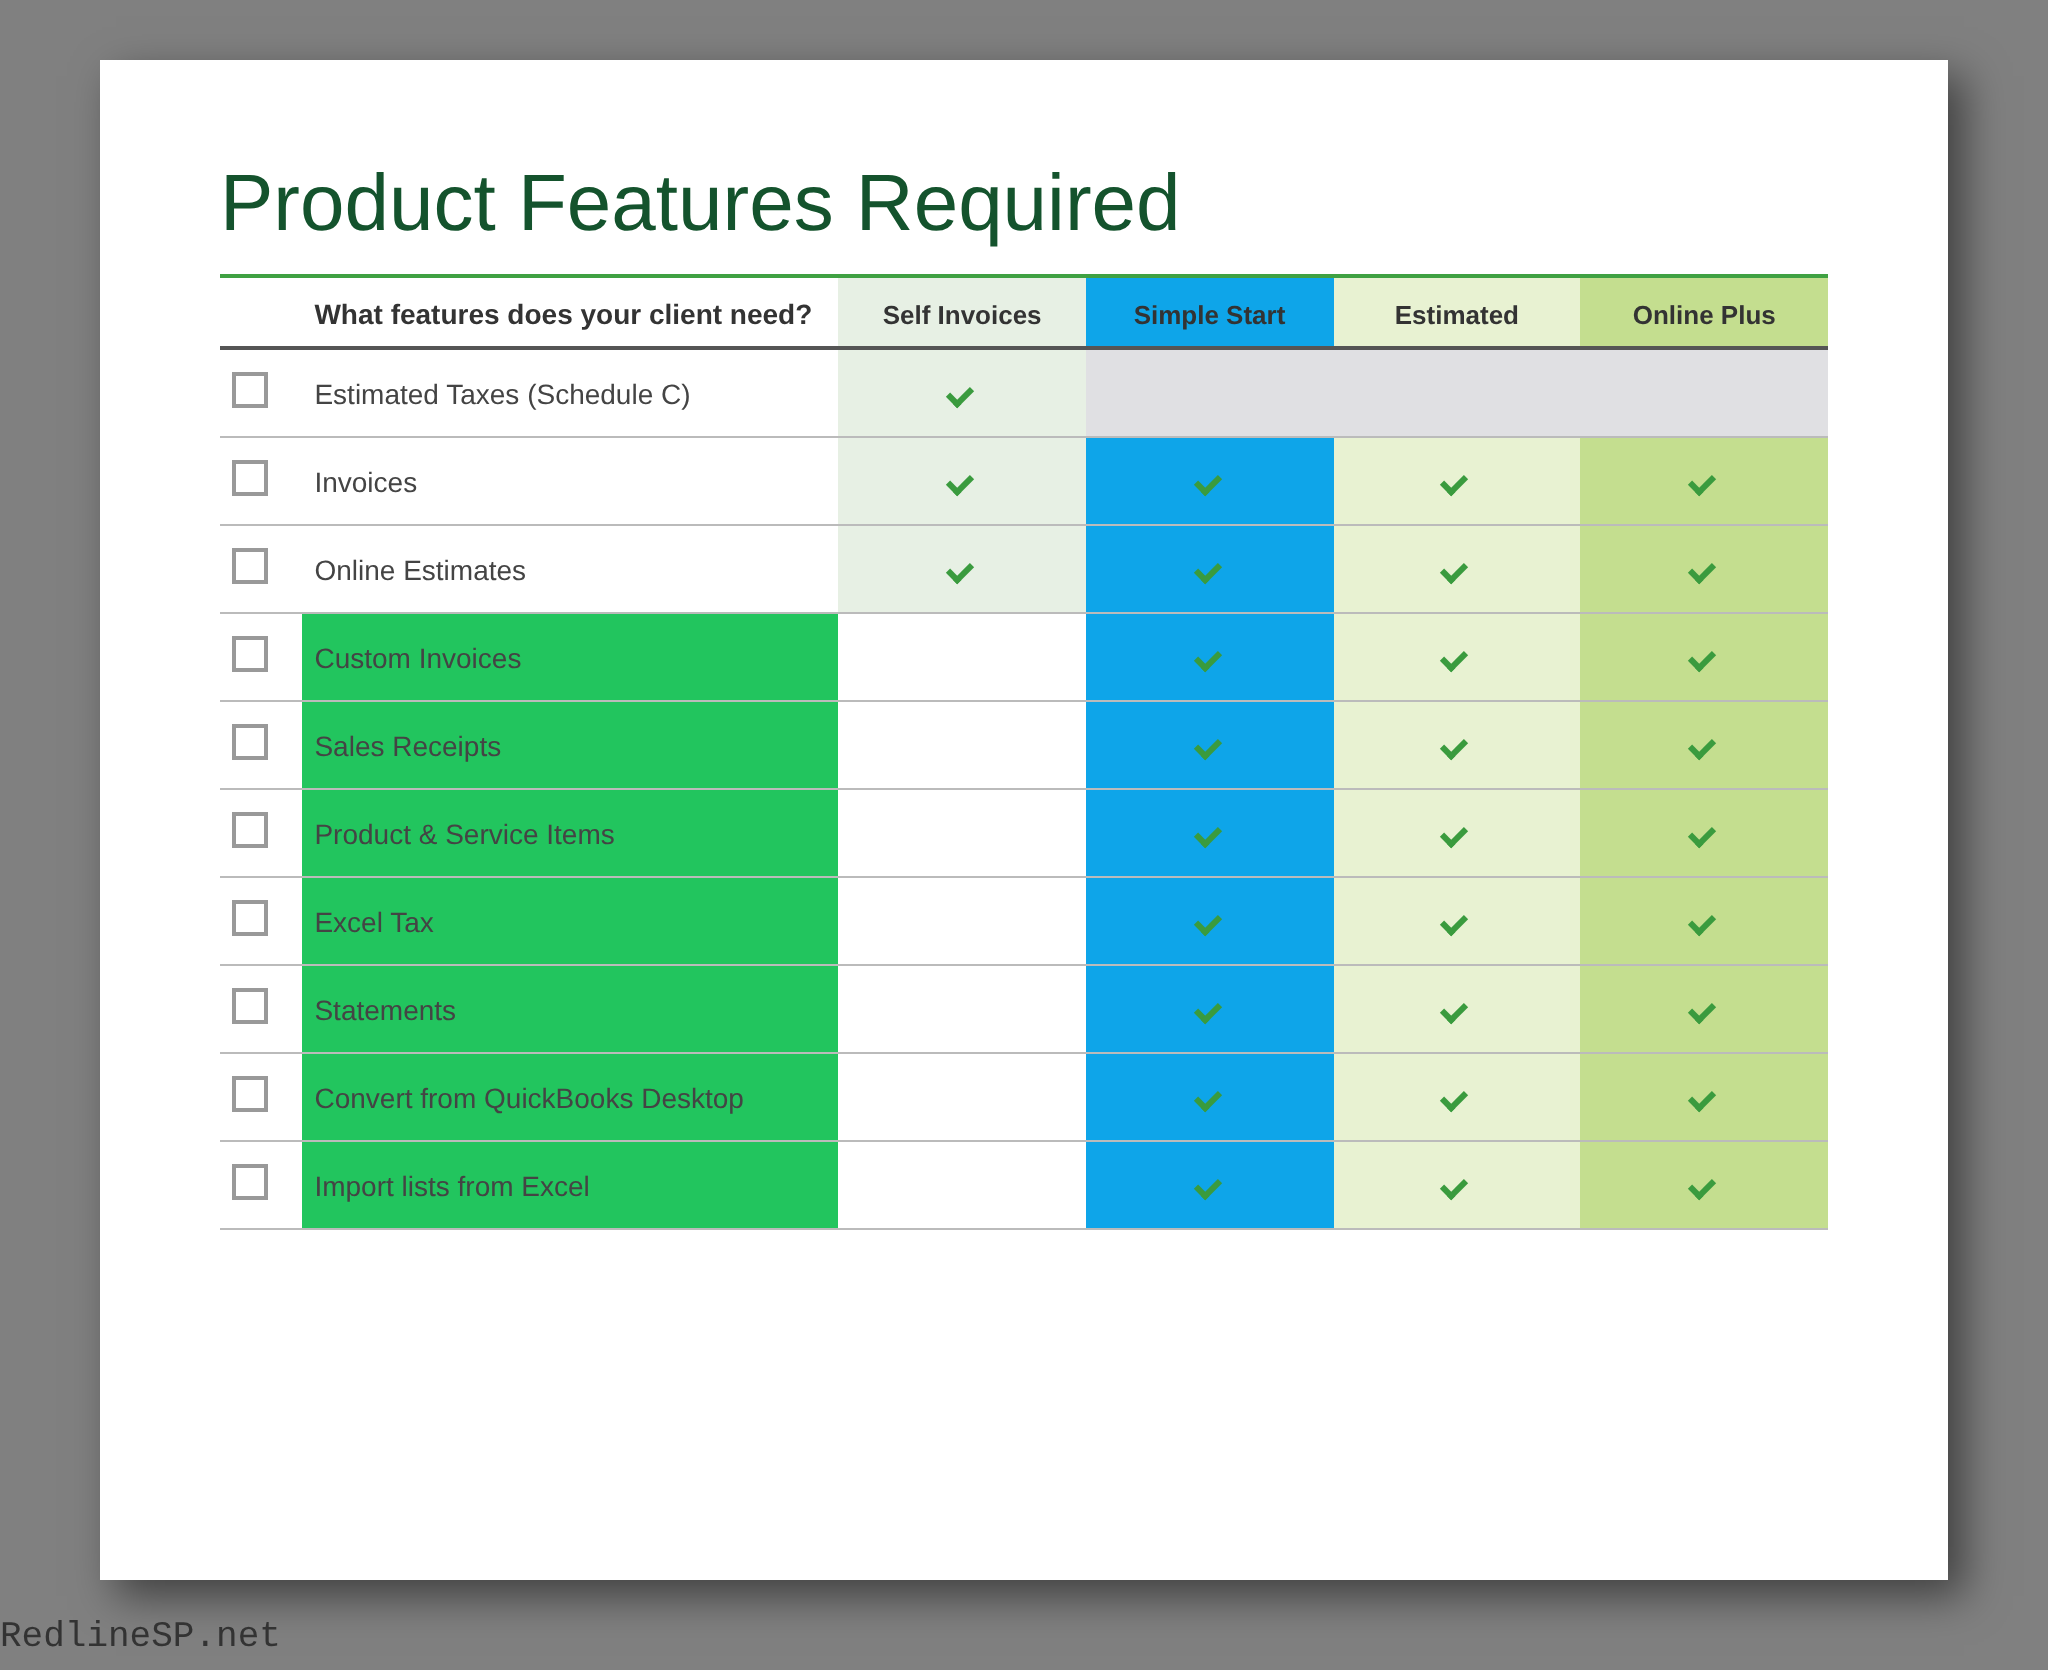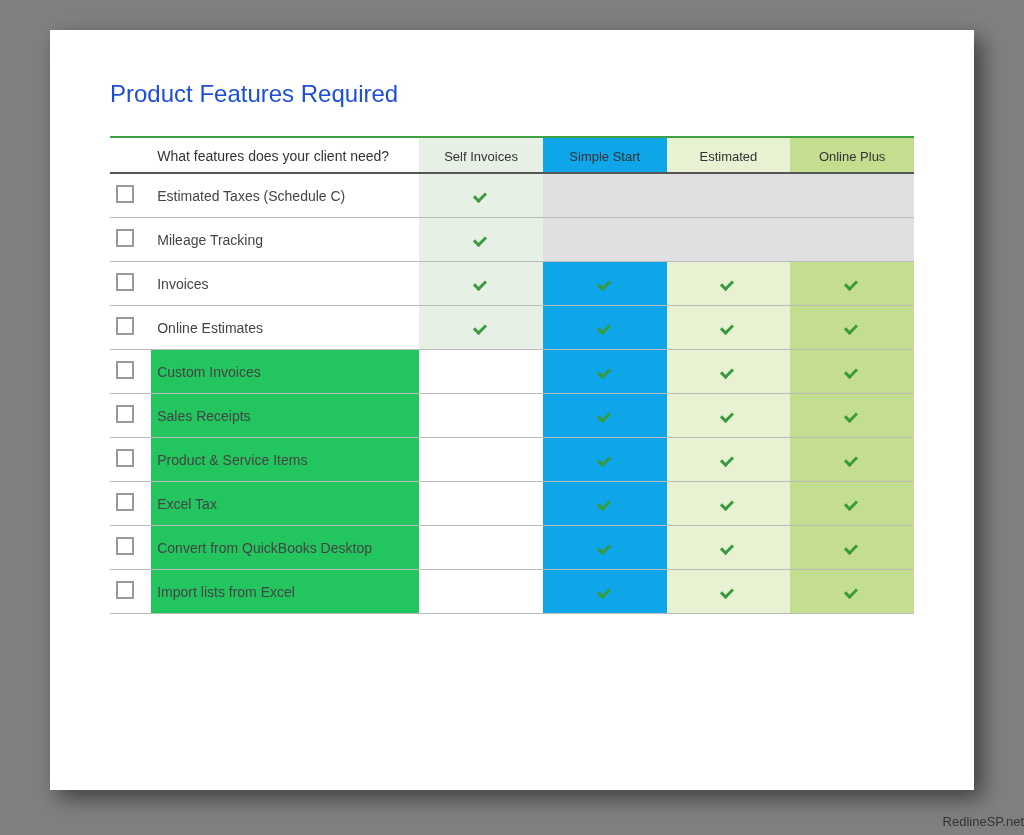--- a/index.html
+++ b/index.html
@@ -14,38 +14,38 @@
     position: absolute;
     top: 30px;
     left: 50px;
     width: 924px;
     height: 760px;
     background: #ffffff;
     box-shadow: 8px 8px 20px rgba(0,0,0,0.5);
     padding: 50px 60px 30px 60px;
   }
   .title {
-    color: #1d4ed8;
-    font-size: 24px;
+    color: #14532d;
+    font-size: 40px;
     font-weight: 500;
-    margin-bottom: 28px;
+    margin-bottom: 12px;
   }
   .divider {
     height: 2px;
     background: #3fa142;
     margin-bottom: 0;
   }
   .table {
     width: 100%;
     border-collapse: collapse;
   }
   .header-row th {
     text-align: left;
     font-size: 14px;
-    font-weight: 400;
+    font-weight: 700;
     color: #333;
     padding: 10px 6px 8px 6px;
     border-bottom: 2px solid #555;
   }
   .header-row th.col-plan {
     text-align: center;
     font-size: 13px;
   }
   .col-checkbox { width: 40px; }
   .col-feature { width: 260px; }
@@ -94,24 +94,24 @@
   .bg-simple { background: #0ea5e9; }
   .bg-essential { background: #e8f2d2; }
   .bg-plus { background: #c4de8f; }
   .bg-feat-light { background: #22c55e; margin-top: 40px; }
   .bg-gray { background: #e0e0e3; }
   .watermark {
     position: absolute;
     bottom: 6px;
     left: 0;
     width: 100%;
-    text-align: right;
-    font-size: 13px;
+    text-align: left;
+    font-size: 18px;
     color: #333;
-    font-family: Liberation Sans, sans-serif;
+    font-family: Liberation Mono, monospace;
   }
 </style>
 </head>
 <body>
 
 <div class="page-container">
   <h1 class="title">Product Features Required</h1>
   <div class="divider"></div>
 
   <table class="table">
@@ -129,28 +129,20 @@
         <tr>
           <td class="col-checkbox"><span class="checkbox"></span></td>
           <td class="feature-name"><span>Estimated Taxes (Schedule C)</span></td>
           <td class="cell-plan col-plan bg-self"><span class="check-icon"></span></td>
           <td class="cell-plan col-plan bg-gray"></td>
           <td class="cell-plan col-plan bg-gray"></td>
           <td class="cell-plan col-plan bg-gray"></td>
         </tr>
         <tr>
           <td class="col-checkbox"><span class="checkbox"></span></td>
-          <td class="feature-name"><span>Mileage Tracking</span></td>
-          <td class="cell-plan col-plan bg-self"><span class="check-icon"></span></td>
-          <td class="cell-plan col-plan bg-gray"></td>
-          <td class="cell-plan col-plan bg-gray"></td>
-          <td class="cell-plan col-plan bg-gray"></td>
-        </tr>
-        <tr>
-          <td class="col-checkbox"><span class="checkbox"></span></td>
           <td class="feature-name"><span>Invoices</span></td>
           <td class="cell-plan col-plan bg-self"><span class="check-icon"></span></td>
           <td class="cell-plan col-plan bg-simple"><span class="check-icon"></span></td>
           <td class="cell-plan col-plan bg-essential"><span class="check-icon"></span></td>
           <td class="cell-plan col-plan bg-plus"><span class="check-icon"></span></td>
         </tr>
         <tr>
           <td class="col-checkbox"><span class="checkbox"></span></td>
           <td class="feature-name"><span>Online Estimates</span></td>
           <td class="cell-plan col-plan bg-self"><span class="check-icon"></span></td>
@@ -178,20 +170,28 @@
           <td class="col-checkbox"><span class="checkbox"></span></td>
           <td class="feature-name bg-feat-light"><span>Product &amp; Service Items</span></td>
           <td class="cell-plan col-plan"></td>
           <td class="cell-plan col-plan bg-simple"><span class="check-icon"></span></td>
           <td class="cell-plan col-plan bg-essential"><span class="check-icon"></span></td>
           <td class="cell-plan col-plan bg-plus"><span class="check-icon"></span></td>
         </tr>
         <tr>
           <td class="col-checkbox"><span class="checkbox"></span></td>
           <td class="feature-name bg-feat-light"><span>Excel Tax</span></td>
+          <td class="cell-plan col-plan"></td>
+          <td class="cell-plan col-plan bg-simple"><span class="check-icon"></span></td>
+          <td class="cell-plan col-plan bg-essential"><span class="check-icon"></span></td>
+          <td class="cell-plan col-plan bg-plus"><span class="check-icon"></span></td>
+        </tr>
+        <tr>
+          <td class="col-checkbox"><span class="checkbox"></span></td>
+          <td class="feature-name bg-feat-light"><span>Statements</span></td>
           <td class="cell-plan col-plan"></td>
           <td class="cell-plan col-plan bg-simple"><span class="check-icon"></span></td>
           <td class="cell-plan col-plan bg-essential"><span class="check-icon"></span></td>
           <td class="cell-plan col-plan bg-plus"><span class="check-icon"></span></td>
         </tr>
         <tr>
           <td class="col-checkbox"><span class="checkbox"></span></td>
           <td class="feature-name bg-feat-light"><span>Convert from QuickBooks Desktop</span></td>
           <td class="cell-plan col-plan"></td>
           <td class="cell-plan col-plan bg-simple"><span class="check-icon"></span></td>

